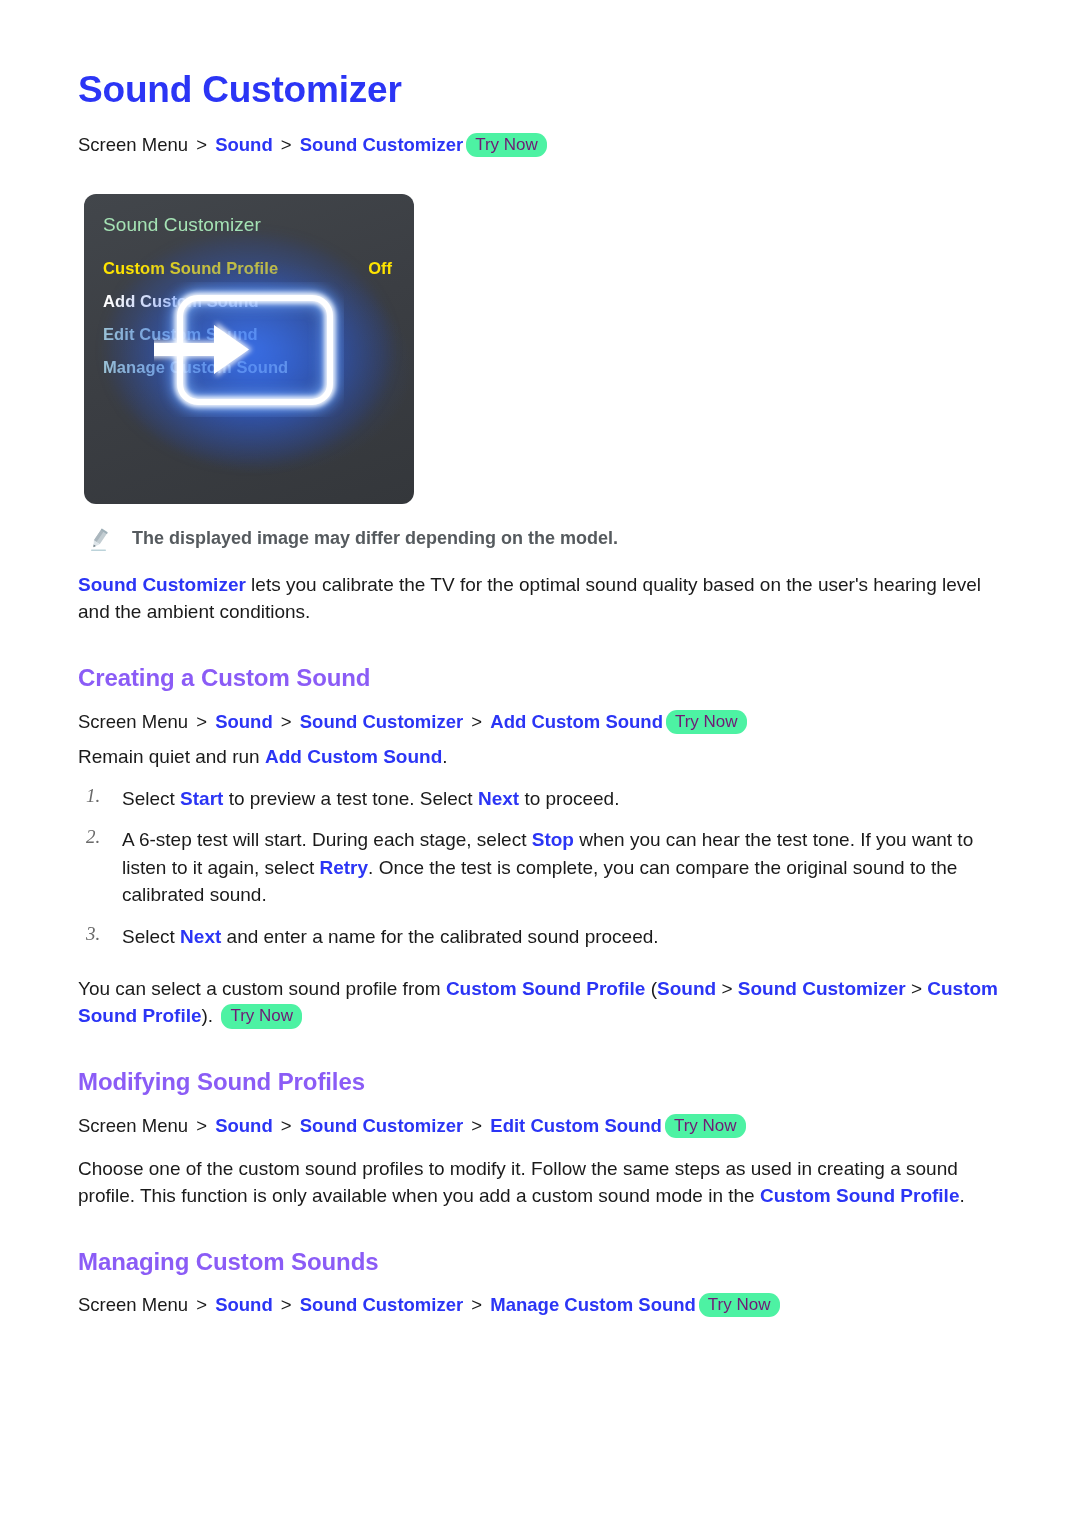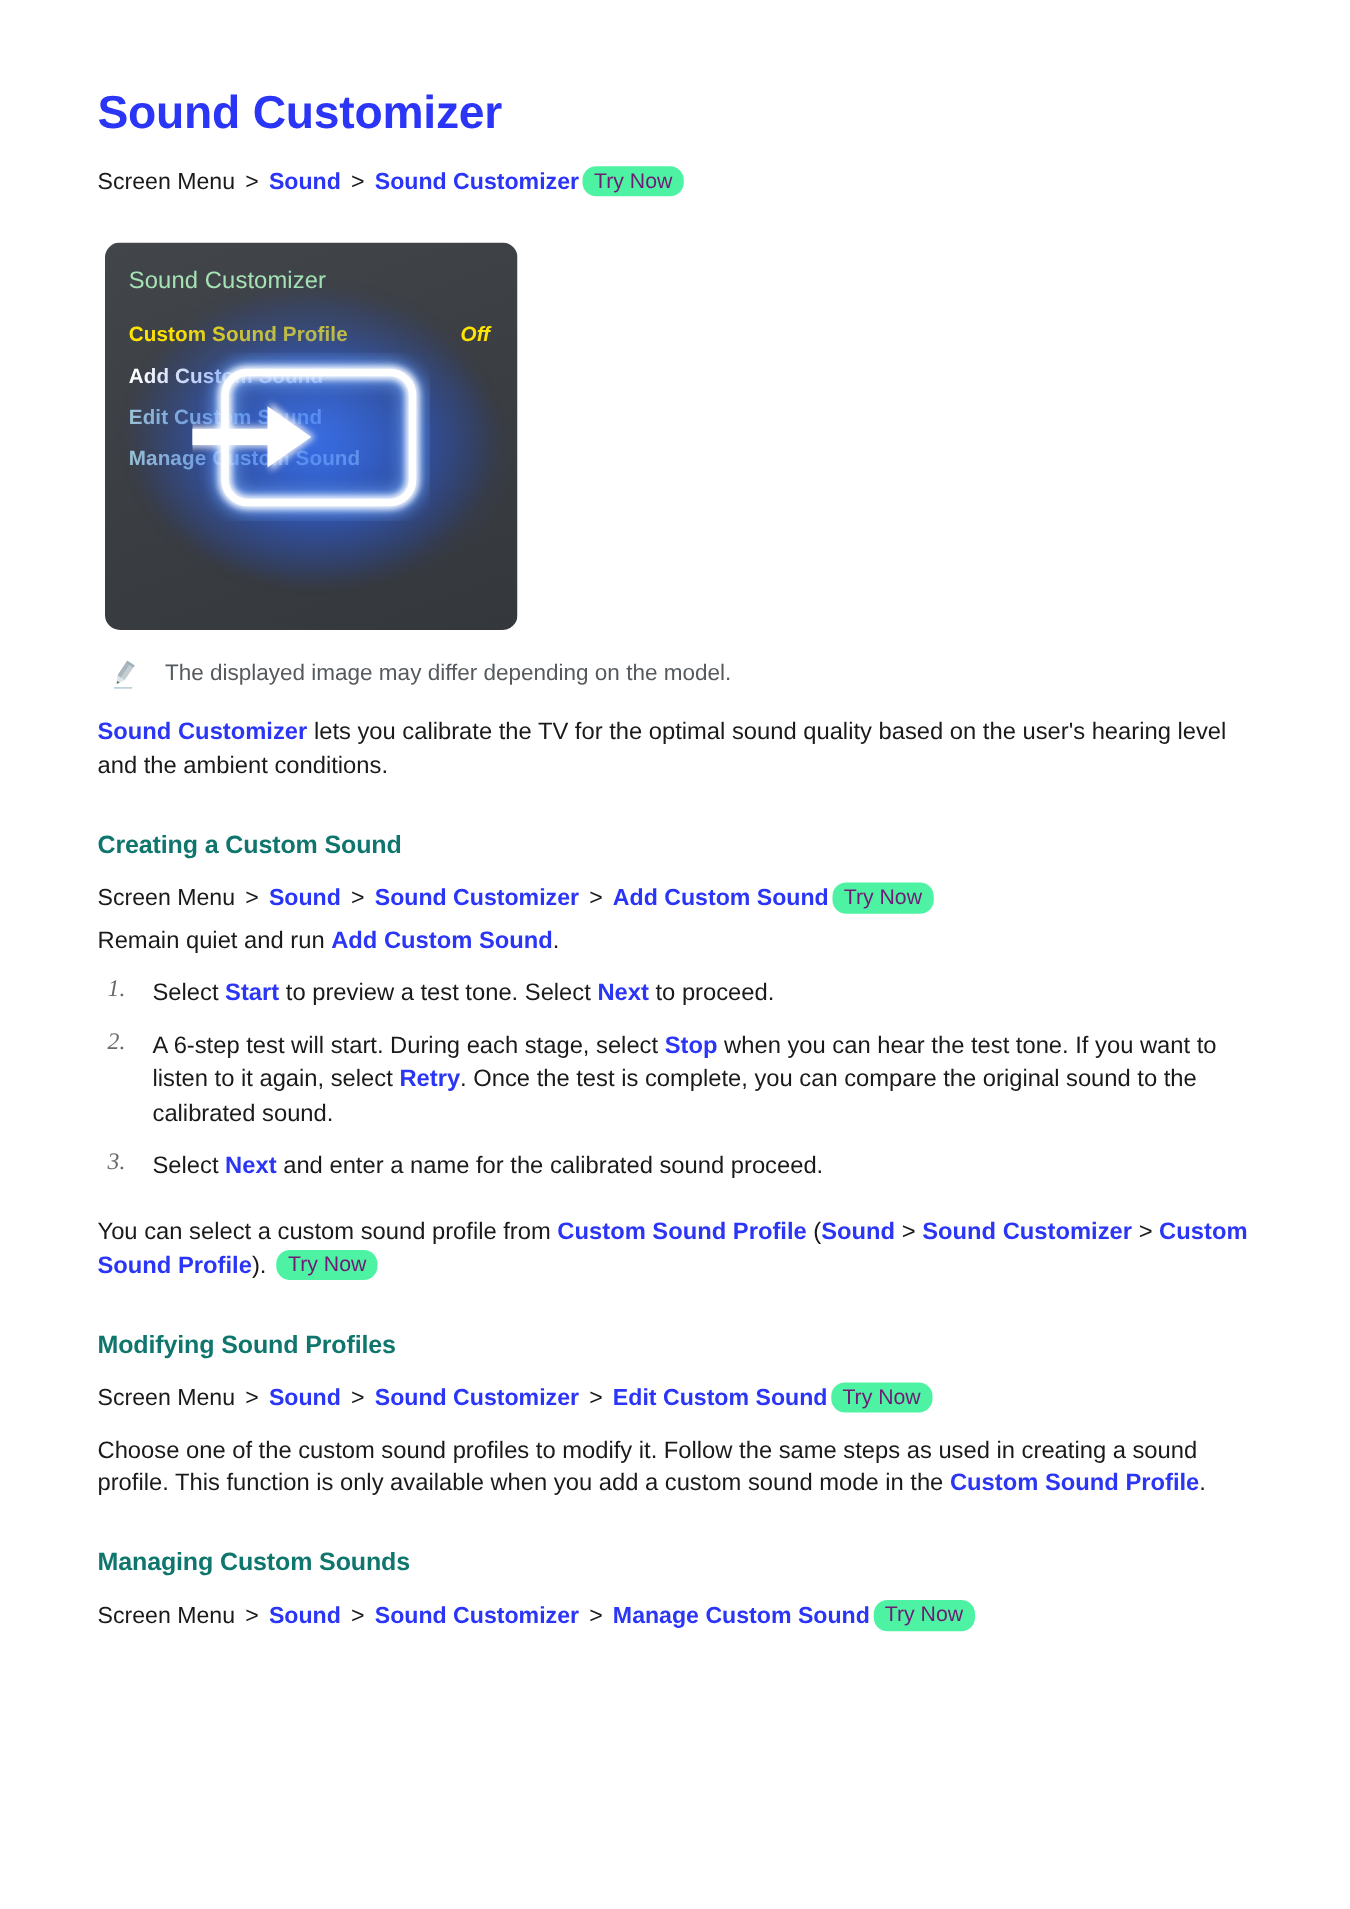--- a/index.html
+++ b/index.html
@@ -25,23 +25,23 @@
   
   .doc-title {
     font-size: 37px;
     font-weight: bold;
     color: #2b35f5;
     letter-spacing: -0.2px;
     margin: 10px 0 0 0;
     line-height: 1.1;
   }
   .section-title {
-    font-size: 20px;
-    font-weight: bold;
-    color: #0f766e;
+    font-size: 24px;
+    font-weight: bold;
+    color: #8b5cf6;
     margin: 0;
     line-height: 1.15;
     letter-spacing: -0.1px;
   }
 
   
   .breadcrumb {
     font-size: 18.5px;
     color: #1a1a1a;
     line-height: 1.5;
@@ -106,21 +106,20 @@
   .tv-row.r0 { top: 65px; color: #ffe400; }
   .tv-row.r1 { top: 98px; color: #ffffff; }
   .tv-row.r2 { top: 131px; color: #9fc6d8; }
   .tv-row.r3 { top: 164px; color: #9fc6d8; }
   .tv-value {
     position: absolute;
     right: 22px; top: 65px;
     font-size: 16.5px;
     font-weight: bold;
     color: #ffe400;
-    font-style: italic;
   }
 
   
   .glow-layer {
     position: absolute;
     left: 70px; top: 88px;
     width: 190px; height: 135px;
     pointer-events: none;
   }
   .glow-halo {
@@ -132,20 +131,21 @@
     filter: blur(6px);
   }
   .glow-svg { position: absolute; left: 0; top: 0; }
 
   
   .note {
     display: flex;
     align-items: flex-start;
     margin-top: 22px;
     margin-left: 10px;
+    font-weight: bold;
   }
   .note-icon { width: 44px; flex: 0 0 44px; padding-top: 2px; }
   .note-text {
     font-size: 18px;
     color: #555a5e;
     line-height: 1.4;
   }
 
   
   .olist { margin: 14px 0 0 0; }

